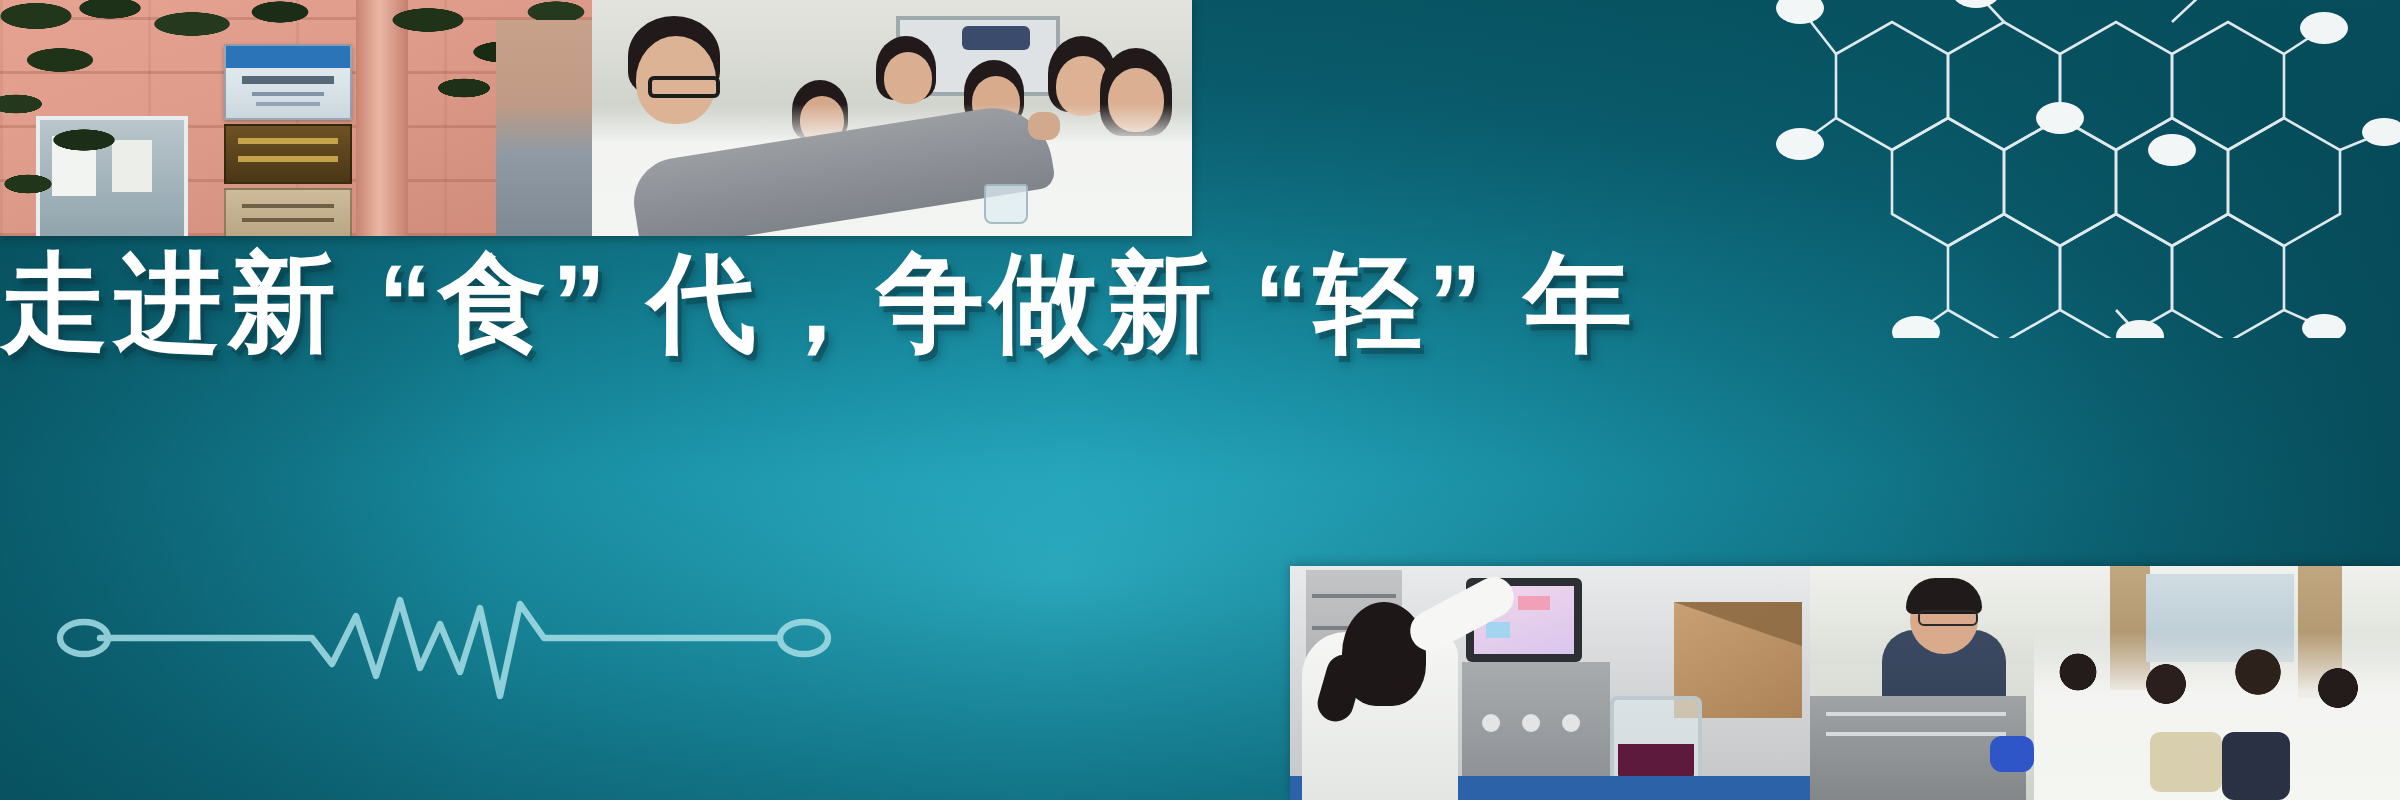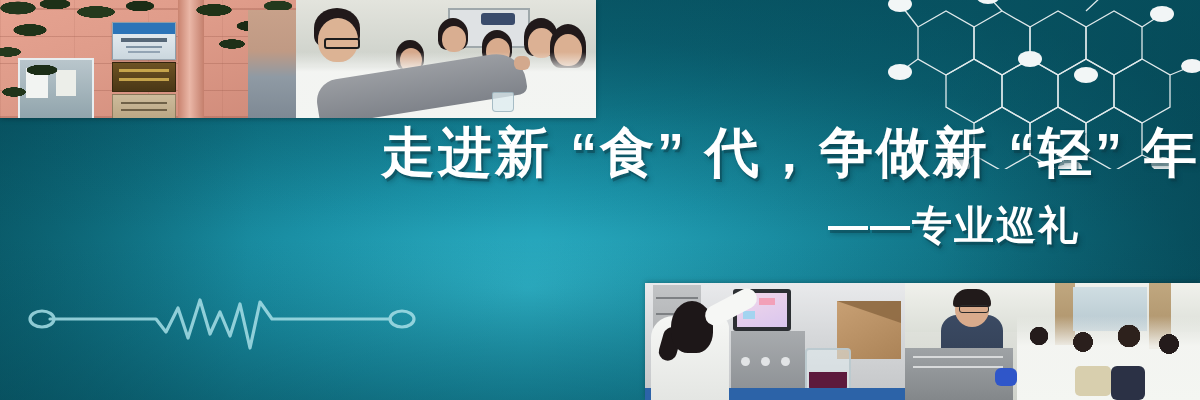--- a/index.html
+++ b/index.html
@@ -227,21 +227,21 @@
       linear-gradient(180deg, rgba(246,247,244,0) 0%, rgba(246,247,244,0.9) 36%, #f4f6f2 100%);
   }
   .dm-bag { left:170px; bottom:4px; width:36px; height:30px; background:#d8cfae; border-radius:5px; }
   .dm-bag2 { left:206px; bottom:0; width:34px; height:34px; background:#2b3145; border-radius:6px; }
 
   
   .title-wrap {
     position: absolute;
     left: 0; right: 0;
     top: 124px;
-    text-align: right;
+    text-align: left;
     pointer-events: none;
   }
   .main-title {
     font-size: 54px;
     font-weight: bold;
     color: #ffffff;
     letter-spacing: 3px;
     line-height: 1.06;
     margin: 0;
     text-shadow:
@@ -431,15 +431,14 @@
         <div class="layer dm-bag"></div>
         <div class="layer dm-bag2"></div>
       </div>
     </div>
 
   </div>
 
   <div class="title-wrap">
     <h1 class="main-title">走进新 “食” 代，争做新 “轻” 年</h1>
   </div>
-  <div class="sub-title">——专业巡礼</div>
 
 </div>
 
 </body></html>

